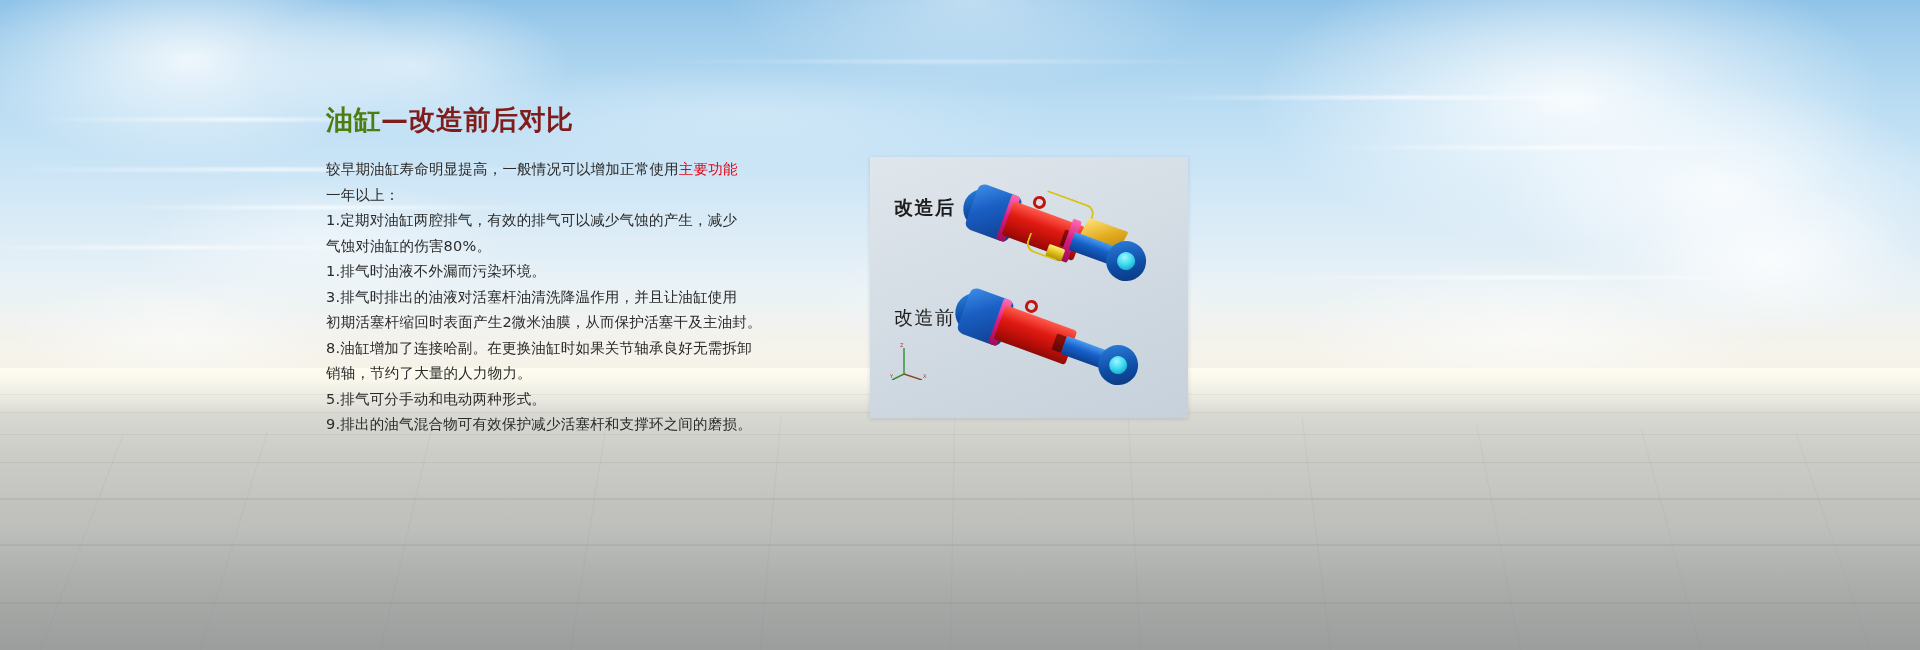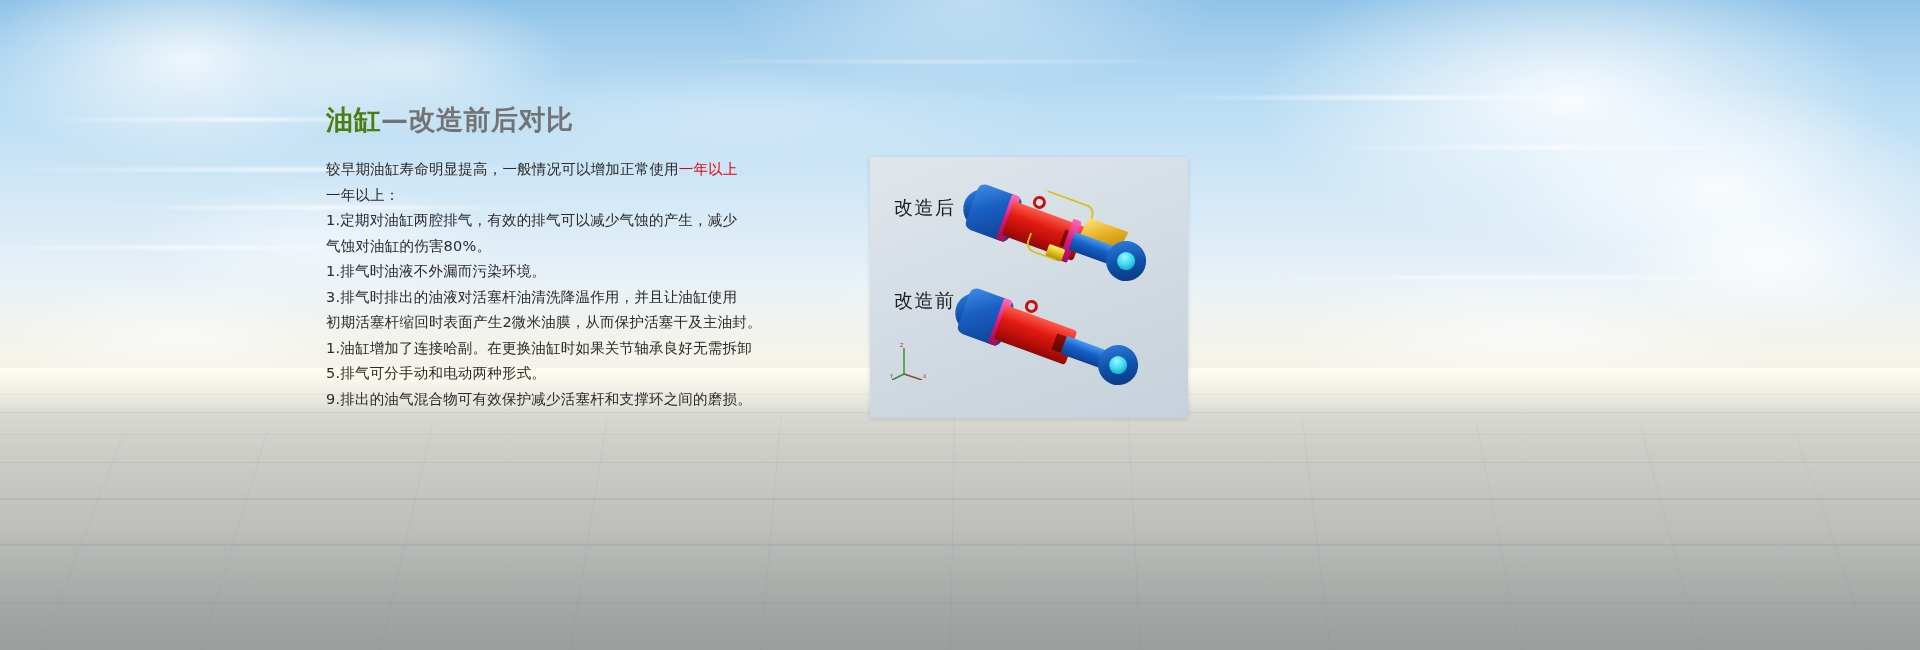--- a/index.html
+++ b/index.html
@@ -87,21 +87,21 @@
 
   
   #text-block { position:absolute; left:326px; top:104px; width:520px; }
 
   #headline {
     font-family:"DejaVu Sans","Liberation Sans",sans-serif;
     font-size:27px; font-weight:bold; letter-spacing:.5px;
     line-height:1.2; white-space:nowrap;
   }
   #headline .hl-red   { color:#4d7c0f; }
-  #headline .hl-black { color:#737373; }
+  #headline .hl-black { color:#7f1d1d; }
 
   #subtitle {
     margin-top:11px;
     font-size:14.5px; color:#6f7378; letter-spacing:.15px; white-space:nowrap;
   }
 
   #body-copy { margin-top:21px; }
   .body-line {
     font-size:14.5px; color:#2a2a2a; line-height:25.5px;
     white-space:nowrap; letter-spacing:.2px;
@@ -113,22 +113,22 @@
   #product-panel {
     position:absolute; left:870px; top:157px; width:318px; height:261px;
     background:linear-gradient(160deg,#dfe6ec 0%,#d7dfe6 35%,#cdd7e0 70%,#c6d1db 100%);
     box-shadow:0 1px 4px rgba(60,80,100,.18);
   }
   .panel-label {
     position:absolute;
     font-family:"DejaVu Serif","Liberation Serif",serif;
     font-size:19px; color:#1e1e1e; letter-spacing:1.5px; white-space:nowrap;
   }
-  #label-after  { left:24px; top:38px; }
-  #label-before { left:24px; top:131px; }
+  #label-after  { left:24px; top:38px;font-weight:bold; }
+  #label-before { left:24px; top:148px; }
 
   
   .cyl { position:absolute; }
   #cyl-after  { left:108px; top:14px;  transform:rotate(20deg); }
   #cyl-before { left:100px; top:118px; transform:rotate(20deg); }
 
   .cyl-barrel {
     position:absolute; left:44px; top:16px; width:76px; height:36px;
     background:linear-gradient(to bottom,#ff5a4d 0%,#e01b12 38%,#b80d08 75%,#8e0a06 100%);
     border-radius:3px;
@@ -255,29 +255,30 @@
 
   <div id="text-block">
 
     <div id="headline">
       <span class="hl-red">油缸</span><span class="hl-black">—改造前后对比</span>
     </div>
 
 
     <div id="body-copy">
       <div class="body-line">
-        <span>较早期油缸寿命明显提高，一般情况可以增加正常使用</span><span class="em-red">一年以上</span>
+        <span>较早期油缸寿命明显提高，一般情况可以增加正常使用</span><span class="em-red">主要功能</span>
       </div>
       <div class="body-line">一年以上：</div>
       <div class="body-line">1.定期对油缸两腔排气，有效的排气可以减少气蚀的产生，减少</div>
       <div class="body-line indent">气蚀对油缸的伤害80%。</div>
       <div class="body-line">1.排气时油液不外漏而污染环境。</div>
       <div class="body-line">3.排气时排出的油液对活塞杆油清洗降温作用，并且让油缸使用</div>
       <div class="body-line indent">初期活塞杆缩回时表面产生2微米油膜，从而保护活塞干及主油封。</div>
-      <div class="body-line">1.油缸增加了连接哈副。在更换油缸时如果关节轴承良好无需拆卸</div>
+      <div class="body-line">8.油缸增加了连接哈副。在更换油缸时如果关节轴承良好无需拆卸</div>
+      <div class="body-line indent">销轴，节约了大量的人力物力。</div>
       <div class="body-line">5.排气可分手动和电动两种形式。</div>
       <div class="body-line">9.排出的油气混合物可有效保护减少活塞杆和支撑环之间的磨损。</div>
     </div>
   </div>
 
   <div id="product-panel">
 
     <div class="panel-label" id="label-after">改造后</div>
     <div class="panel-label" id="label-before">改造前</div>
 

